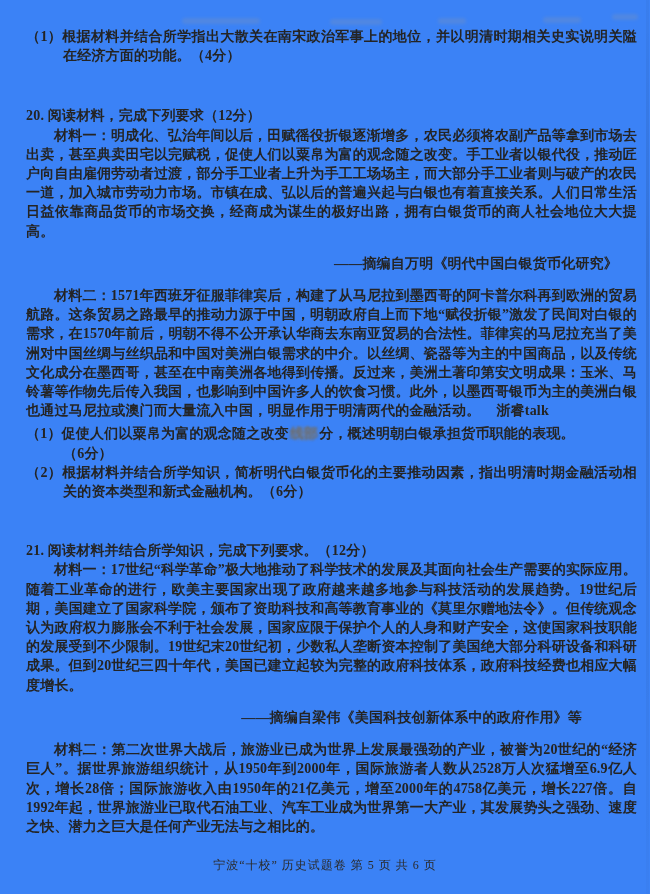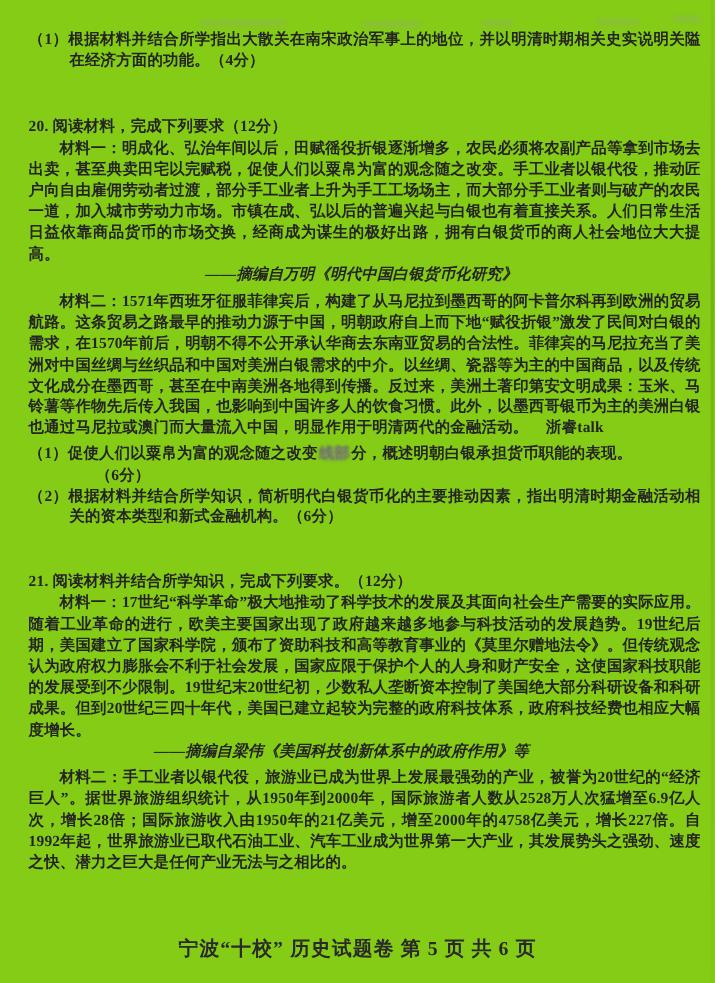--- a/index.html
+++ b/index.html
@@ -4,63 +4,63 @@
 <style>
   html,body{margin:0;padding:0;}
   body{
     width:650px;height:894px;
     background:#e9e9e9;
     font-family:"Liberation Serif","DejaVu Serif",serif;
   }
   .page{
     position:relative;
     width:650px;height:894px;
-    background:#84cc16;
+    background:#3b82f6;
     overflow:hidden;
     color:#242424;
     box-sizing:border-box;
   }
   .edge-right{
     position:absolute;right:1px;top:0;bottom:0;width:3px;
     background:linear-gradient(180deg,rgba(0,0,0,.03),rgba(0,0,0,.12) 30%,rgba(0,0,0,.05) 70%,rgba(0,0,0,.02));
   }
   .ghost{
     position:absolute;height:6px;border-radius:3px;
     background:#9a9a9a;opacity:.22;filter:blur(1.5px);
   }
   .content{
     position:absolute;left:26px;right:13px;top:27px;
     font-size:14px;line-height:19.2px;
     text-align:justify;
     font-weight:600;
     letter-spacing:.2px;
   }
   .subq{padding-left:37px;text-indent:-37px;margin:0;}
-  .subq .marks-line{display:block;text-indent:0;margin-left:24px;}
+  .subq .marks-line{display:block;text-indent:0;}
   .q-header{margin:0;}
   .gap-q20{margin-top:41px;}
   .gap-q21{margin-top:40px;}
   .material{margin:0;text-indent:2em;}
   .material.mt{margin-top:5px;}
   .underlined{text-underline-offset:3px;text-decoration-thickness:1.2px;}
-  .source{text-align:center;margin:0;font-style:italic;}
+  .source{text-align:right;margin:13px;}
   .src-pad-sm{padding-right:6px;}
   .src-pad-md{padding-right:16px;}
   .src-pad-lg{padding-right:42px;}
   .src-pad-xl{padding-right:52px;}
   .subq-block{margin-top:4px;}
   .blot{
     position:relative;color:#6e6e6e;
     background:radial-gradient(ellipse at center,rgba(130,130,130,.55),rgba(130,130,130,.25) 60%,rgba(130,130,130,0) 85%);
     border-radius:8px;filter:blur(1px);padding:0 1px;
   }
   .watermark{margin-left:16px;}
   .footer{
     position:absolute;left:0;right:0;bottom:20px;
-    text-align:center;font-size:18px;font-weight:700;
+    text-align:center;font-size:12px;font-weight:400;
     color:#2a2a2a;letter-spacing:1px;
   }
 </style>
 </head>
 <body>
 
 <div class="page">
 
   <div class="ghost" style="left:182px;top:18px;width:78px;"></div>
   <div class="ghost" style="left:330px;top:19px;width:52px;"></div>
@@ -80,20 +80,20 @@
     <p class="material mt"><span>材料二：</span><span>1571年西班牙征服菲律宾后，构建了从马尼拉到墨西哥的阿卡普尔科再到欧洲的贸易航路。这条贸易之路最早的推动力源于中国，明朝政府自上而下地“赋役折银”激发了民间对白银的需求，在1570年前后，明朝不得不公开承认华商去东南亚贸易的合法性。菲律宾的马尼拉充当了美洲对中国丝绸与丝织品和中国对美洲白银需求的中介。以丝绸、瓷器等为主的中国商品，以及传统文化成分在墨西哥，甚至在中南美洲各地得到传播。反过来，美洲土著印第安文明成果：玉米、马铃薯等作物先后传入我国，也影响到中国许多人的饮食习惯。此外，以墨西哥银币为主的美洲白银也通过马尼拉或澳门而大量流入中国，明显作用于明清两代的金融活动。</span><span class="watermark">浙睿talk</span></p>
 
     <div class="subq subq-block"><span>（1）</span><span>促使人们以粟帛为富的观念随之改变</span><span class="blot">线部</span><span>分，概述明朝白银承担货币职能的表现。</span><span class="marks-line">（6分）</span></div>
     <div class="subq"><span>（2）</span><span>根据材料并结合所学知识，简析明代白银货币化的主要推动因素，指出明清时期金融活动相关的资本类型和新式金融机构。（6分）</span></div>
 
     <div class="q-header gap-q21">21. 阅读材料并结合所学知识，完成下列要求。（12分）</div>
 
     <p class="material"><span>材料一：</span><span>17世纪“科学革命”极大地推动了科学技术的发展及其面向社会生产需要的实际应用。随着工业革命的进行，欧美主要国家出现了政府越来越多地参与科技活动的发展趋势。19世纪后期，美国建立了国家科学院，颁布了资助科技和高等教育事业的《莫里尔赠地法令》。但传统观念认为政府权力膨胀会不利于社会发展，国家应限于保护个人的人身和财产安全，这使国家科技职能的发展受到不少限制。19世纪末20世纪初，少数私人垄断资本控制了美国绝大部分科研设备和科研成果。但到20世纪三四十年代，美国已建立起较为完整的政府科技体系，政府科技经费也相应大幅度增长。</span></p>
     <div class="source src-pad-lg">——摘编自梁伟《美国科技创新体系中的政府作用》等</div>
 
-    <p class="material mt"><span>材料二：</span><span>手工业者以银代役，旅游业已成为世界上发展最强劲的产业，被誉为20世纪的“经济巨人”。据世界旅游组织统计，从1950年到2000年，国际旅游者人数从2528万人次猛增至6.9亿人次，增长28倍；国际旅游收入由1950年的21亿美元，增至2000年的4758亿美元，增长227倍。自1992年起，世界旅游业已取代石油工业、汽车工业成为世界第一大产业，其发展势头之强劲、速度之快、潜力之巨大是任何产业无法与之相比的。</span></p>
+    <p class="material mt"><span>材料二：</span><span>第二次世界大战后，旅游业已成为世界上发展最强劲的产业，被誉为20世纪的“经济巨人”。据世界旅游组织统计，从1950年到2000年，国际旅游者人数从2528万人次猛增至6.9亿人次，增长28倍；国际旅游收入由1950年的21亿美元，增至2000年的4758亿美元，增长227倍。自1992年起，世界旅游业已取代石油工业、汽车工业成为世界第一大产业，其发展势头之强劲、速度之快、潜力之巨大是任何产业无法与之相比的。</span></p>
 
   </div>
 
   <div class="footer">宁波“十校”  历史试题卷   第 5 页 共 6 页</div>
 
   <div class="edge-right"></div>
 </div>
 
 </body></html>

